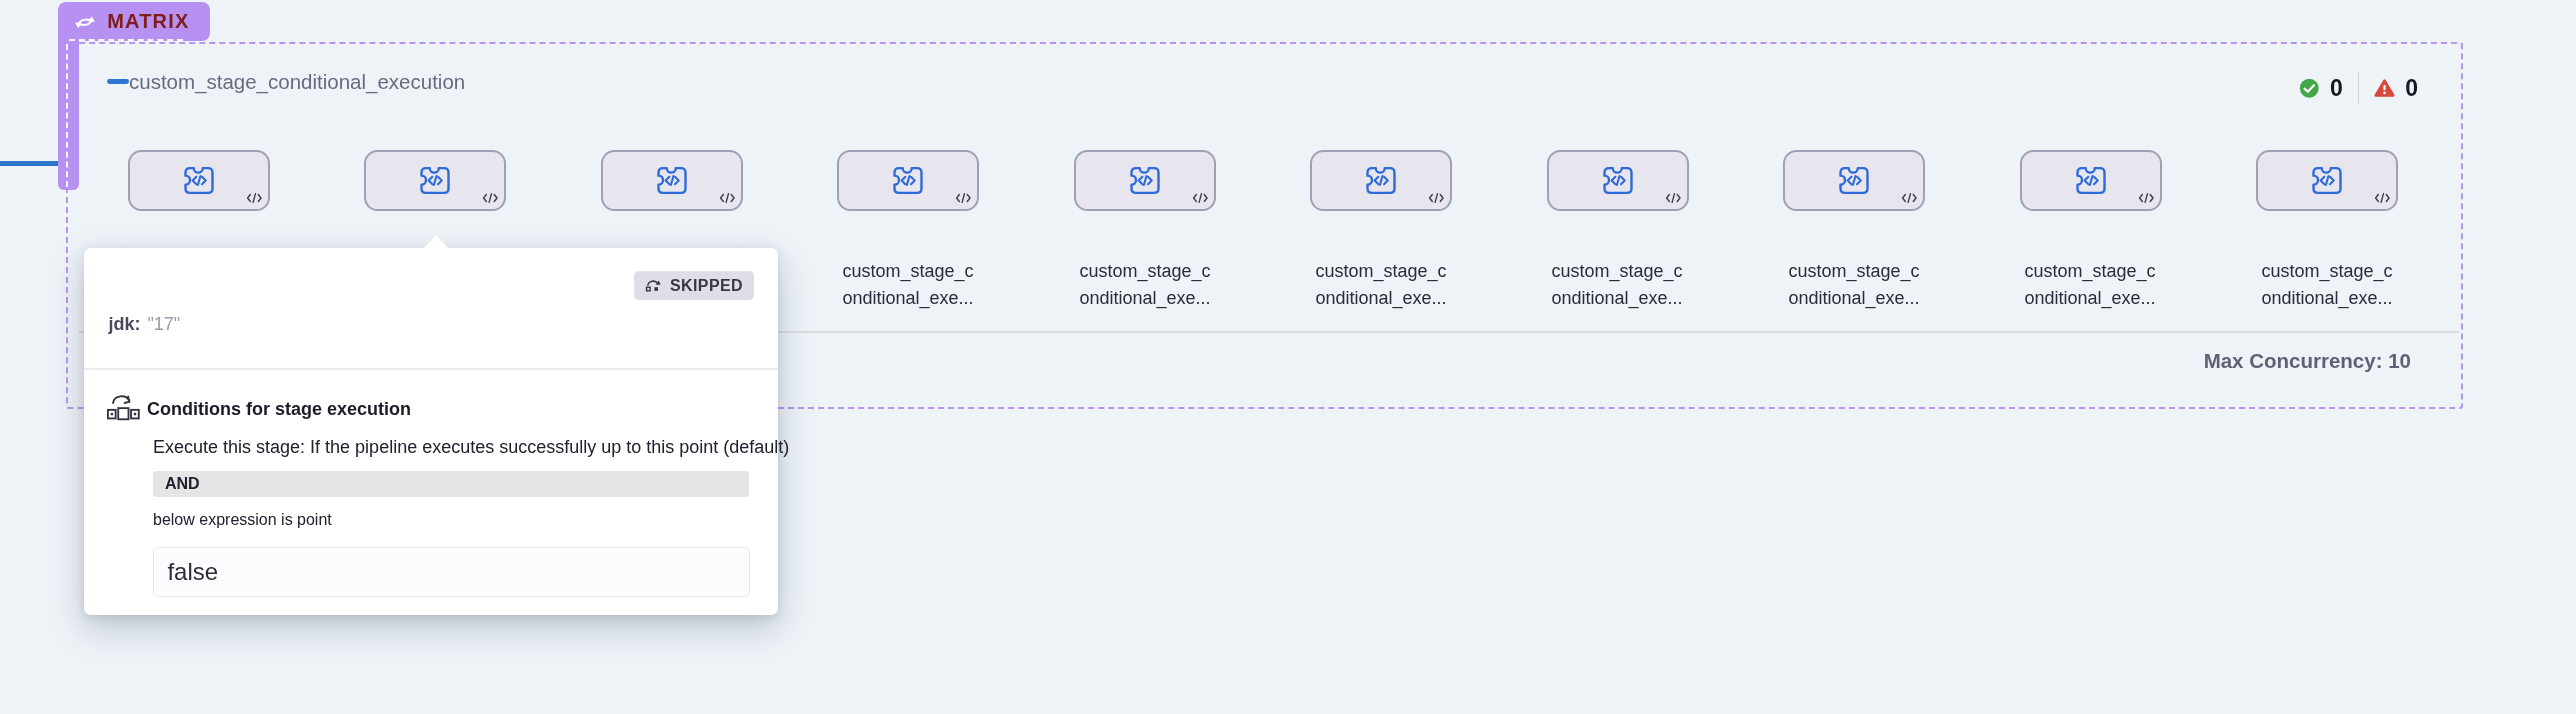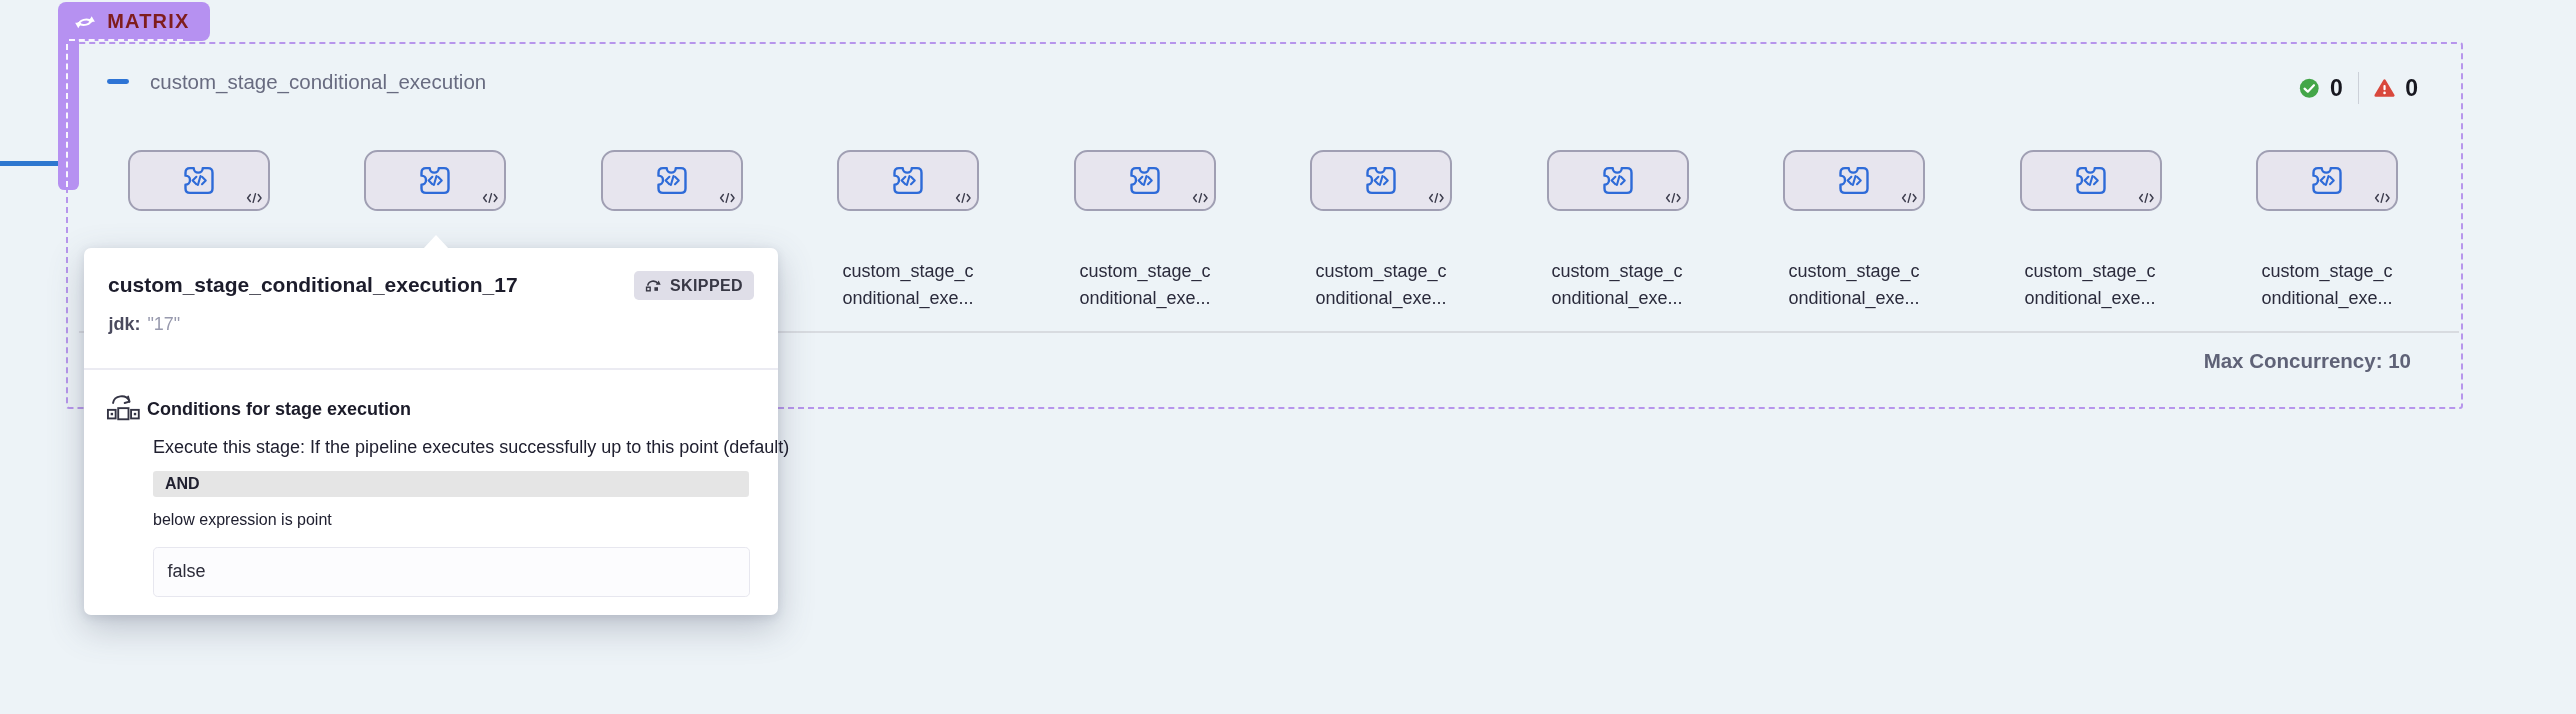--- a/index.html
+++ b/index.html
@@ -27,21 +27,21 @@
   .dash-overlay-v{position:absolute;left:66px;top:44px;width:0;height:143px;border-left:2.4px dashed rgba(255,255,255,.92);z-index:4;}
   .dash-overlay-h{position:absolute;left:69px;top:39px;width:114px;height:0;border-top:2.4px dashed rgba(255,255,255,.92);z-index:4;}
 
   
   .matrix-container{
     position:absolute;left:66px;top:42px;width:2397px;height:367px;
     border:2.4px dashed #b795ec;border-radius:3.2px;box-sizing:border-box;
     z-index:1;
   }
 
-  .group-header{position:absolute;left:39px;top:24px;height:27px;display:flex;align-items:center;gap:21px;}
+  .group-header{position:absolute;left:39px;top:24px;height:27px;display:flex;align-items:center;gap:0;}
   .minus-bar{width:22px;height:4.7px;border-radius:2.4px;background:#2e74d5;}
   .group-title{font-size:20.5px;color:#686b80;white-space:nowrap;}
 
   .counts{position:absolute;right:43px;top:28px;display:flex;align-items:center;gap:10.2px;}
   .count-num{font-size:23px;font-weight:bold;color:#17171f;}
   .count-divider{width:1.6px;height:32px;background:#ccd0d8;margin:0 4.7px;}
 
   
   .node{
     position:absolute;width:142px;height:61px;box-sizing:border-box;
@@ -84,21 +84,21 @@
   .cond-desc{position:absolute;left:69px;top:189px;font-size:18px;color:#202030;white-space:nowrap;}
   .and-box{
     position:absolute;left:69px;top:223px;width:596px;height:26px;
     background:#e5e5e5;border-radius:3.2px;
     font-size:16px;font-weight:bold;color:#202030;line-height:26px;padding-left:12px;box-sizing:border-box;
   }
   .cond-note{position:absolute;left:69px;top:263px;font-size:16px;color:#202030;}
   .expr-box{
     position:absolute;left:69px;top:299px;width:597px;height:50px;box-sizing:border-box;
     background:#fcfcfe;border:1.6px solid #e7e7ef;border-radius:4.7px;
-    font-size:18px;color:#2c2c3a;line-height:47px;padding-left:13.4px;
+    font-size:24px;color:#2c2c3a;line-height:47px;padding-left:13.4px;
   }
   svg{display:block;}
 </style>
 </head>
 <body>
 
 <div class="canvas">
 
   <div class="connector-line"></div>
 
@@ -427,21 +427,20 @@
   </div>
 </div>
 
     <div class="row-divider"></div>
     <div class="max-concurrency">Max Concurrency: 10</div>
   </div>
 
   <div class="popover">
     <div class="arrow"></div>
 
-    <div class="pop-title">custom_stage_conditional_execution_17</div>
 
     <div class="status-badge">
       <span>
         <svg width="18" height="17.3" viewBox="0 0 23 22">
           <path d="M 3.5,11 A 7,6.5 0 0 1 16.5,8.5" fill="none" stroke="#383845" stroke-width="2"></path>
           <polygon points="17.5,4.5 20,10 13.8,10" fill="#383845"></polygon>
           <rect x="2" y="13" width="4.6" height="4.6" fill="none" stroke="#383845" stroke-width="1.8"></rect>
           <rect x="12" y="13" width="4.6" height="4.6" fill="#383845"></rect>
         </svg>
       </span>

